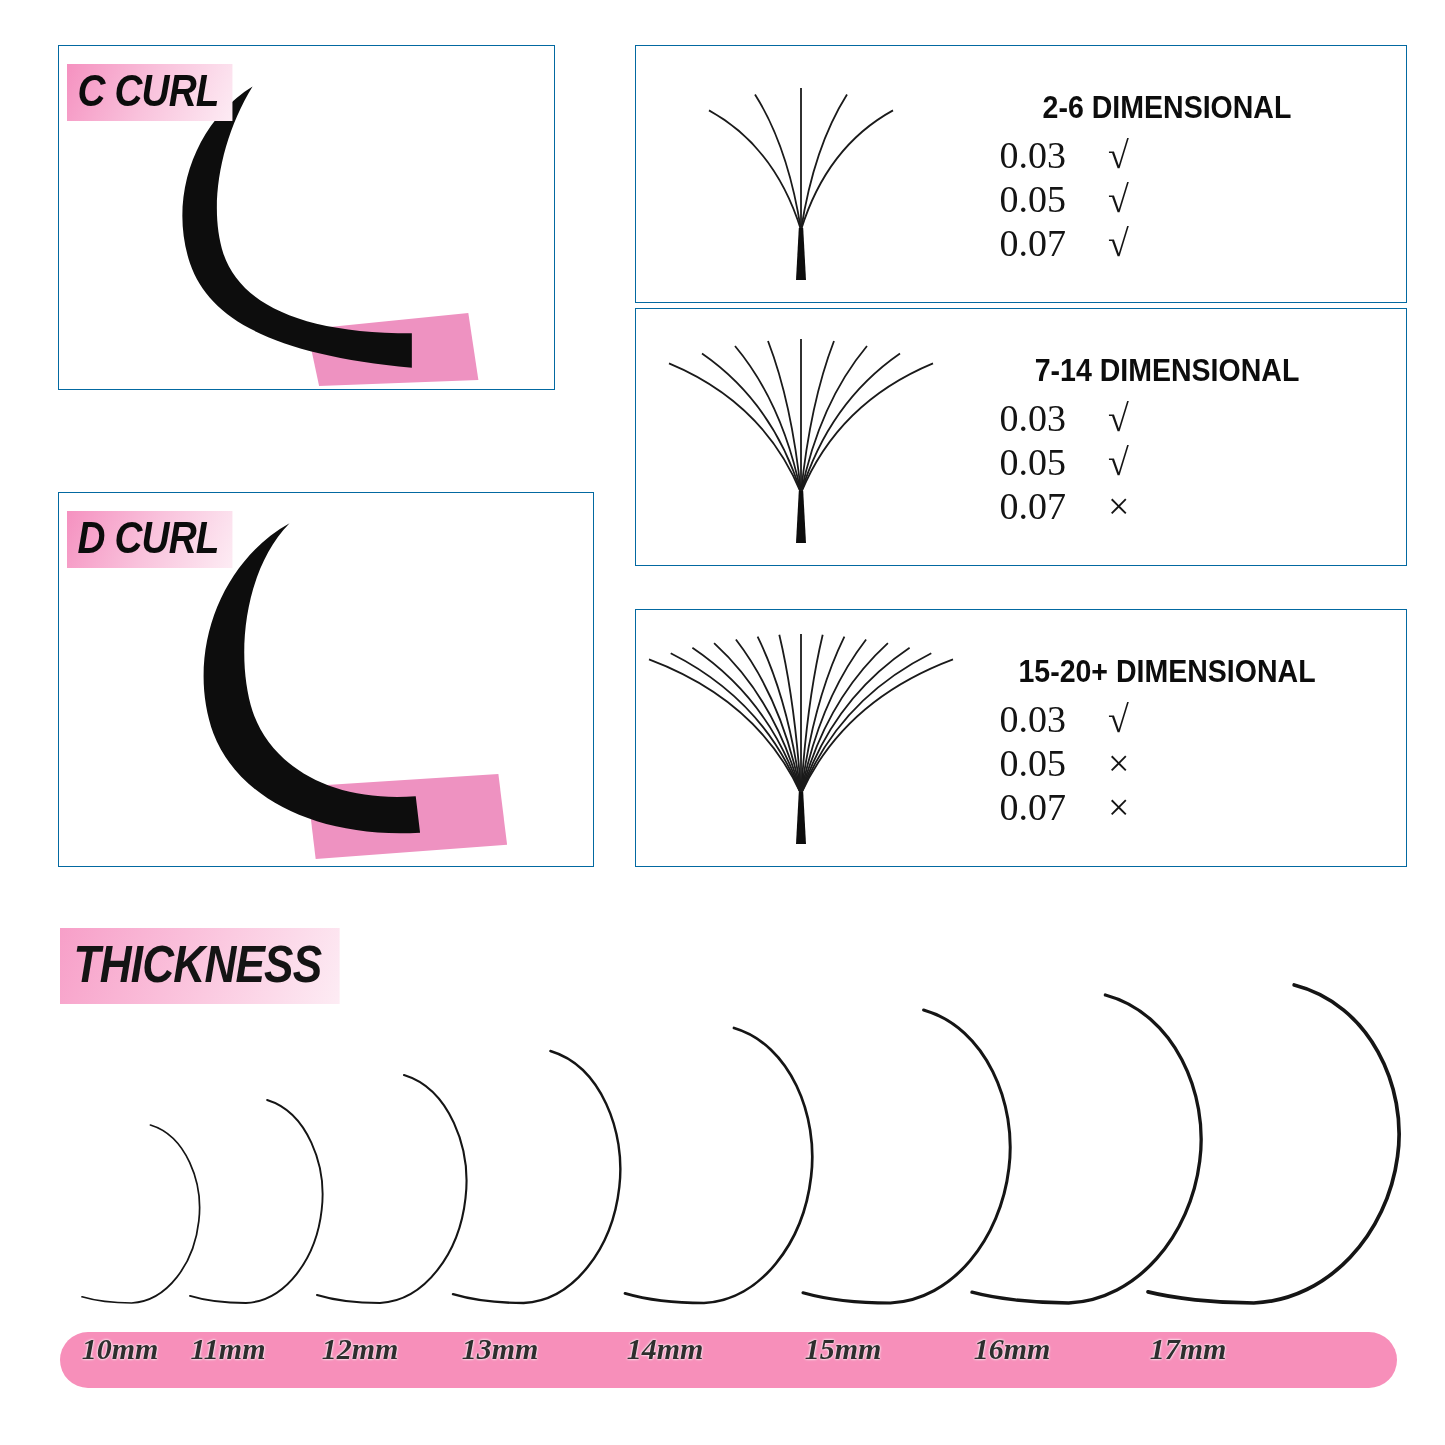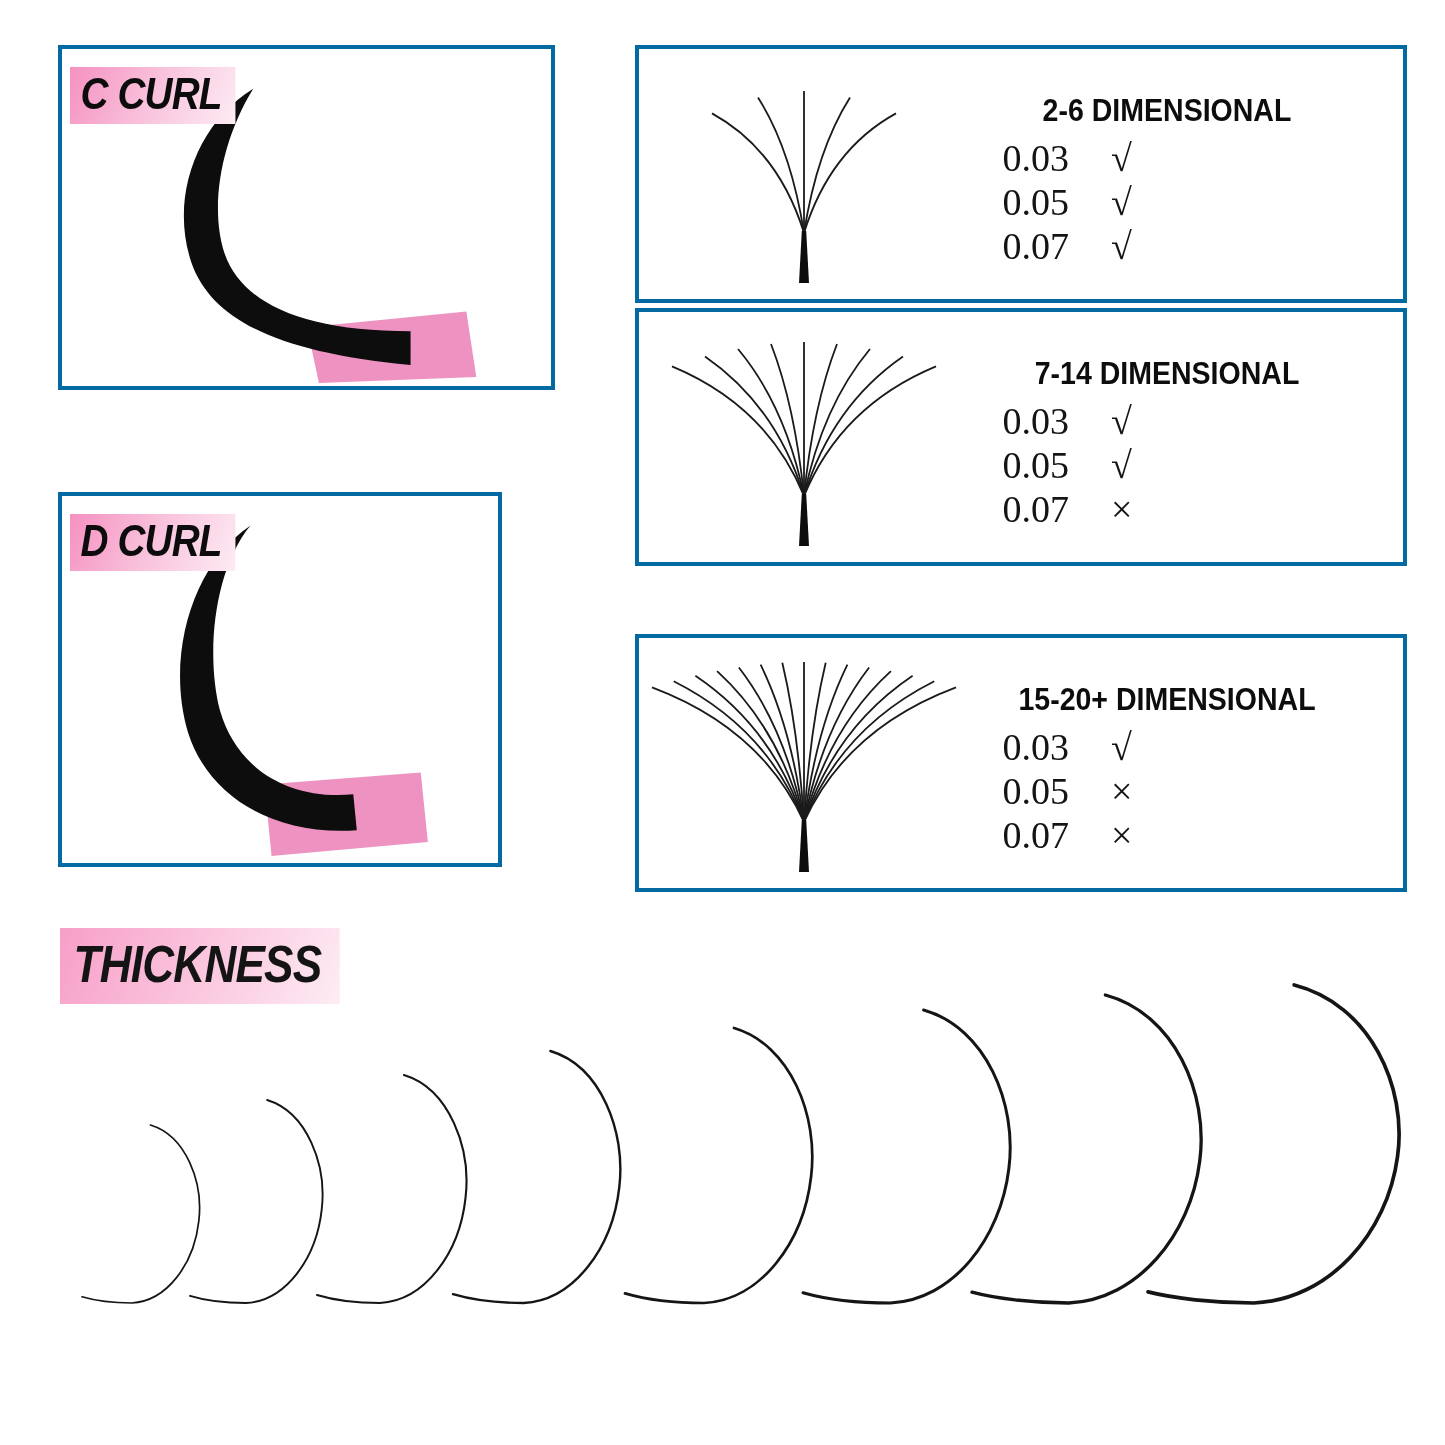--- a/index.html
+++ b/index.html
@@ -1,36 +1,36 @@
 <!DOCTYPE html>
 <html><head>
 <meta charset="utf-8">
 <style>
   html,body{margin:0;padding:0;background:#ffffff;}
   .canvas{
     position:relative;width:1445px;height:1445px;background:#ffffff;
     font-family:"Liberation Sans",sans-serif;overflow:hidden;
   }
   .card{
-    position:absolute;background:#ffffff;border:4px solid #0369a1;box-sizing:border-box;
+    position:absolute;background:#ffffff;border:1px solid #0369a1;box-sizing:border-box;
   }
   
   .curl-card-c{left:58px;top:45px;width:497px;height:345px;}
-  .curl-card-d{left:58px;top:492px;width:444px;height:375px;}
+  .curl-card-d{left:58px;top:492px;width:536px;height:375px;}
   .curl-svg{position:absolute;left:0;top:0;width:100%;height:100%;}
   .curl-label{
     position:absolute;left:8px;top:18px;z-index:2;
     padding:4px 16px 7px 12px;white-space:nowrap;
     background:linear-gradient(118deg,#f591c0 0%,#f9c2dc 50%,#fdecf4 100%);
     font:italic 800 44px/1.05 "Liberation Sans",sans-serif;letter-spacing:-1px;color:#0c0c0c;
     transform:scaleX(.88);transform-origin:left center;
   }
   
   .dim-card{left:635px;width:772px;height:258px;}
-  .dim-card.d1{top:45px;padding-left:9px;} .dim-card.d2{top:308px;} .dim-card.d3{top:634px;}
+  .dim-card.d1{top:45px;padding-left:9px;} .dim-card.d2{top:308px;} .dim-card.d3{top:609px;}
   .fan-svg{position:absolute;left:-5px;top:12px;width:340px;height:240px;}
   .dim-info{position:absolute;left:320px;right:28px;top:44px;text-align:center;}
   .dim-title{
     display:block;margin:0 0 10px 0;
     font:800 31px/1.15 "Liberation Sans",sans-serif;color:#0d0d0d;letter-spacing:0;
     transform:scaleX(.92);transform-origin:center;white-space:nowrap;
   }
   .val-row{display:flex;align-items:baseline;height:44px;}
   .val{width:110px;text-align:right;font:400 38px/1 "Liberation Serif",serif;color:#141414;}
   .mark{width:80px;text-align:left;padding-left:42px;font:400 38px/1 "Liberation Serif",serif;color:#141414;}
@@ -180,14 +180,24 @@
       <path d="M 90.4 142.0 C 125.8 152.7 143.5 199.0 138.8 238.1 C 134.1 280.8 107.0 318.2 71.6 320.0 C 52.7 320.0 33.8 317.3 22.0 313.8" fill="none" stroke="#151515" stroke-width="1.7" stroke-linecap="round"></path>
       <path d="M 207.1 117.0 C 247.0 129.2 267.0 182.0 261.7 226.6 C 256.4 275.3 225.8 318.0 185.9 320.0 C 164.6 320.0 143.3 317.0 130.0 312.9" fill="none" stroke="#151515" stroke-width="1.9" stroke-linecap="round"></path>
       <path d="M 344.0 92.0 C 389.0 105.7 411.5 165.0 405.5 215.1 C 399.5 269.8 365.0 317.7 320.0 320.0 C 296.0 320.0 272.0 316.6 257.0 312.0" fill="none" stroke="#151515" stroke-width="2.1" stroke-linecap="round"></path>
       <path d="M 490.4 68.0 C 540.8 83.1 566.0 148.6 559.3 204.1 C 552.6 264.6 514.0 317.5 463.6 320.0 C 436.7 320.0 409.8 316.2 393.0 311.2" fill="none" stroke="#151515" stroke-width="2.4" stroke-linecap="round"></path>
       <path d="M 674.0 45.0 C 730.4 61.5 758.6 133.0 751.1 193.5 C 743.6 259.5 700.4 317.3 644.0 320.0 C 613.9 320.0 583.8 315.9 565.0 310.4" fill="none" stroke="#151515" stroke-width="2.7" stroke-linecap="round"></path>
       <path d="M 863.6 27.0 C 926.0 44.6 957.2 120.8 948.9 185.2 C 940.6 255.5 892.8 317.1 830.4 320.0 C 797.1 320.0 763.8 315.6 743.0 309.7" fill="none" stroke="#151515" stroke-width="3" stroke-linecap="round"></path>
       <path d="M 1045.4 12.0 C 1114.4 30.5 1148.9 110.6 1139.7 178.3 C 1130.5 252.2 1077.6 316.9 1008.6 320.0 C 971.8 320.0 935.0 315.4 912.0 309.2" fill="none" stroke="#151515" stroke-width="3.3" stroke-linecap="round"></path>
       <path d="M 1234.2 2.0 C 1309.8 21.1 1347.6 103.8 1337.5 173.7 C 1327.4 250.0 1269.4 316.8 1193.8 320.0 C 1153.5 320.0 1113.2 315.2 1088.0 308.9" fill="none" stroke="#151515" stroke-width="3.7" stroke-linecap="round"></path>
     </svg>
 
+  <div class="length-bar">
+    <span class="len-label" style="left:60px">10mm</span>
+    <span class="len-label" style="left:168px">11mm</span>
+    <span class="len-label" style="left:300px">12mm</span>
+    <span class="len-label" style="left:440px">13mm</span>
+    <span class="len-label" style="left:605px">14mm</span>
+    <span class="len-label" style="left:783px">15mm</span>
+    <span class="len-label" style="left:952px">16mm</span>
+    <span class="len-label" style="left:1128px">17mm</span>
+  </div>
 
 </div>
 
 </body></html>

